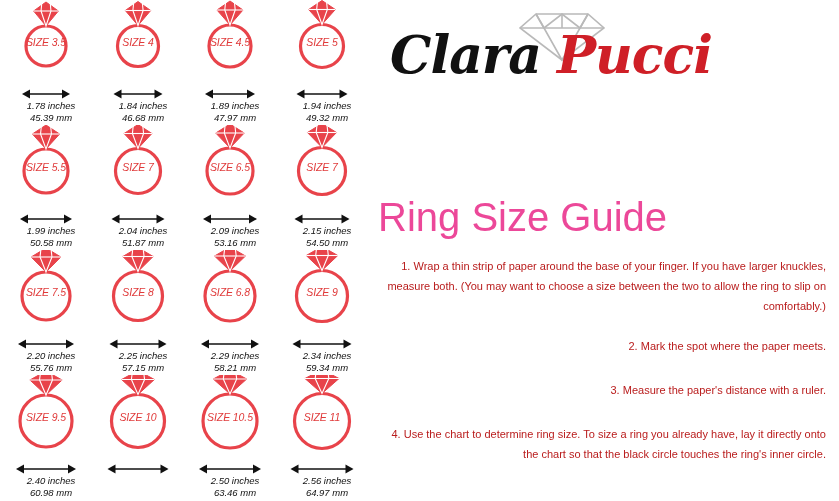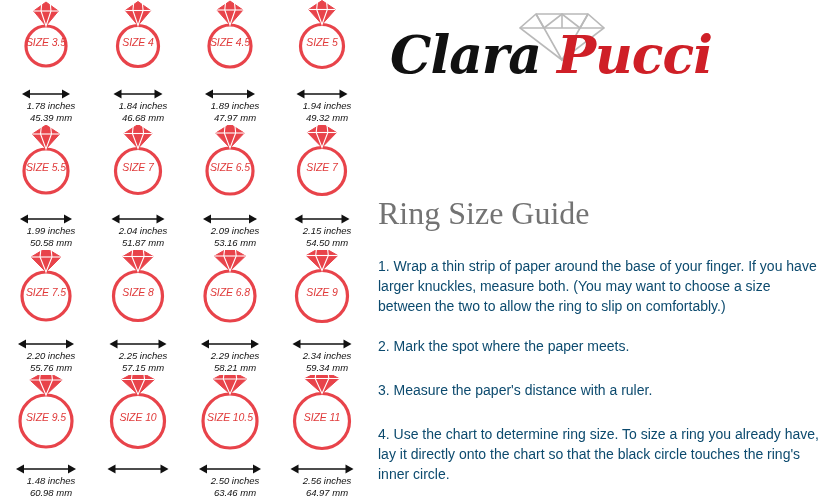--- a/index.html
+++ b/index.html
@@ -93,32 +93,33 @@
     letter-spacing: -1px;
     white-space: nowrap;
   }
   .logo-clara { color: #111111; font-weight: bold; }
   .logo-pucci { color: #cf1f27; font-weight: bold; }
 
   #guide-title {
     position: absolute;
     left: 10px;
     top: 195px;
-    font-size: 32px;
-    font-family: Liberation Serif, serif;
-    color: #737373;
+    font-size: 40px;
+    font-family: Liberation Sans, sans-serif;
+    color: #ec4899;
   }
   .guide-step {
     position: absolute;
     left: 10px;
     width: 448px;
-    font-size: 14px;
+    font-size: 11px;
     line-height: 20px;
-    color: #0c4a6e;
+    color: #b91c1c;
     font-family: "Liberation Sans", sans-serif;
+    text-align: right;
   }
   .step-1 { top: 256px; }
   .step-2 { top: 336px; }
   .step-3 { top: 380px; }
   .step-4 { top: 424px; }
 </style>
 </head>
 <body>
 
 <div id="chart-area">
@@ -456,21 +457,21 @@
     </svg>
           <div class="size-label">SIZE 9.5</div>
         </div>
         <div class="arrow-row">
     <svg width="92" height="12" viewBox="0 0 92 12">
       <line x1="22" y1="6" x2="70" y2="6" stroke="#111" stroke-width="1.6"></line>
       <polygon points="16,6 24,1.5 24,10.5" fill="#111"></polygon>
       <polygon points="76,6 68,1.5 68,10.5" fill="#111"></polygon>
     </svg></div>
         <div class="meas-block">
-          <div>1.48 inches</div>
+          <div>2.40 inches</div>
           <div>60.98 mm</div>
         </div>
       </div>
       <div class="ring-cell">
         <div class="ring-figure">
 
     <svg class="ring-svg" width="92" height="86" viewBox="0 0 92 86">
       <circle cx="46" cy="46" r="26.5" fill="none" stroke="#e8434a" stroke-width="3.2"></circle>
       <g fill="#e8434a" stroke="#e8434a" stroke-width="1">
         <path d="M29.57 4.5 L46 -4.5 L62.43 4.5 L46 19.5 Z"></path>

